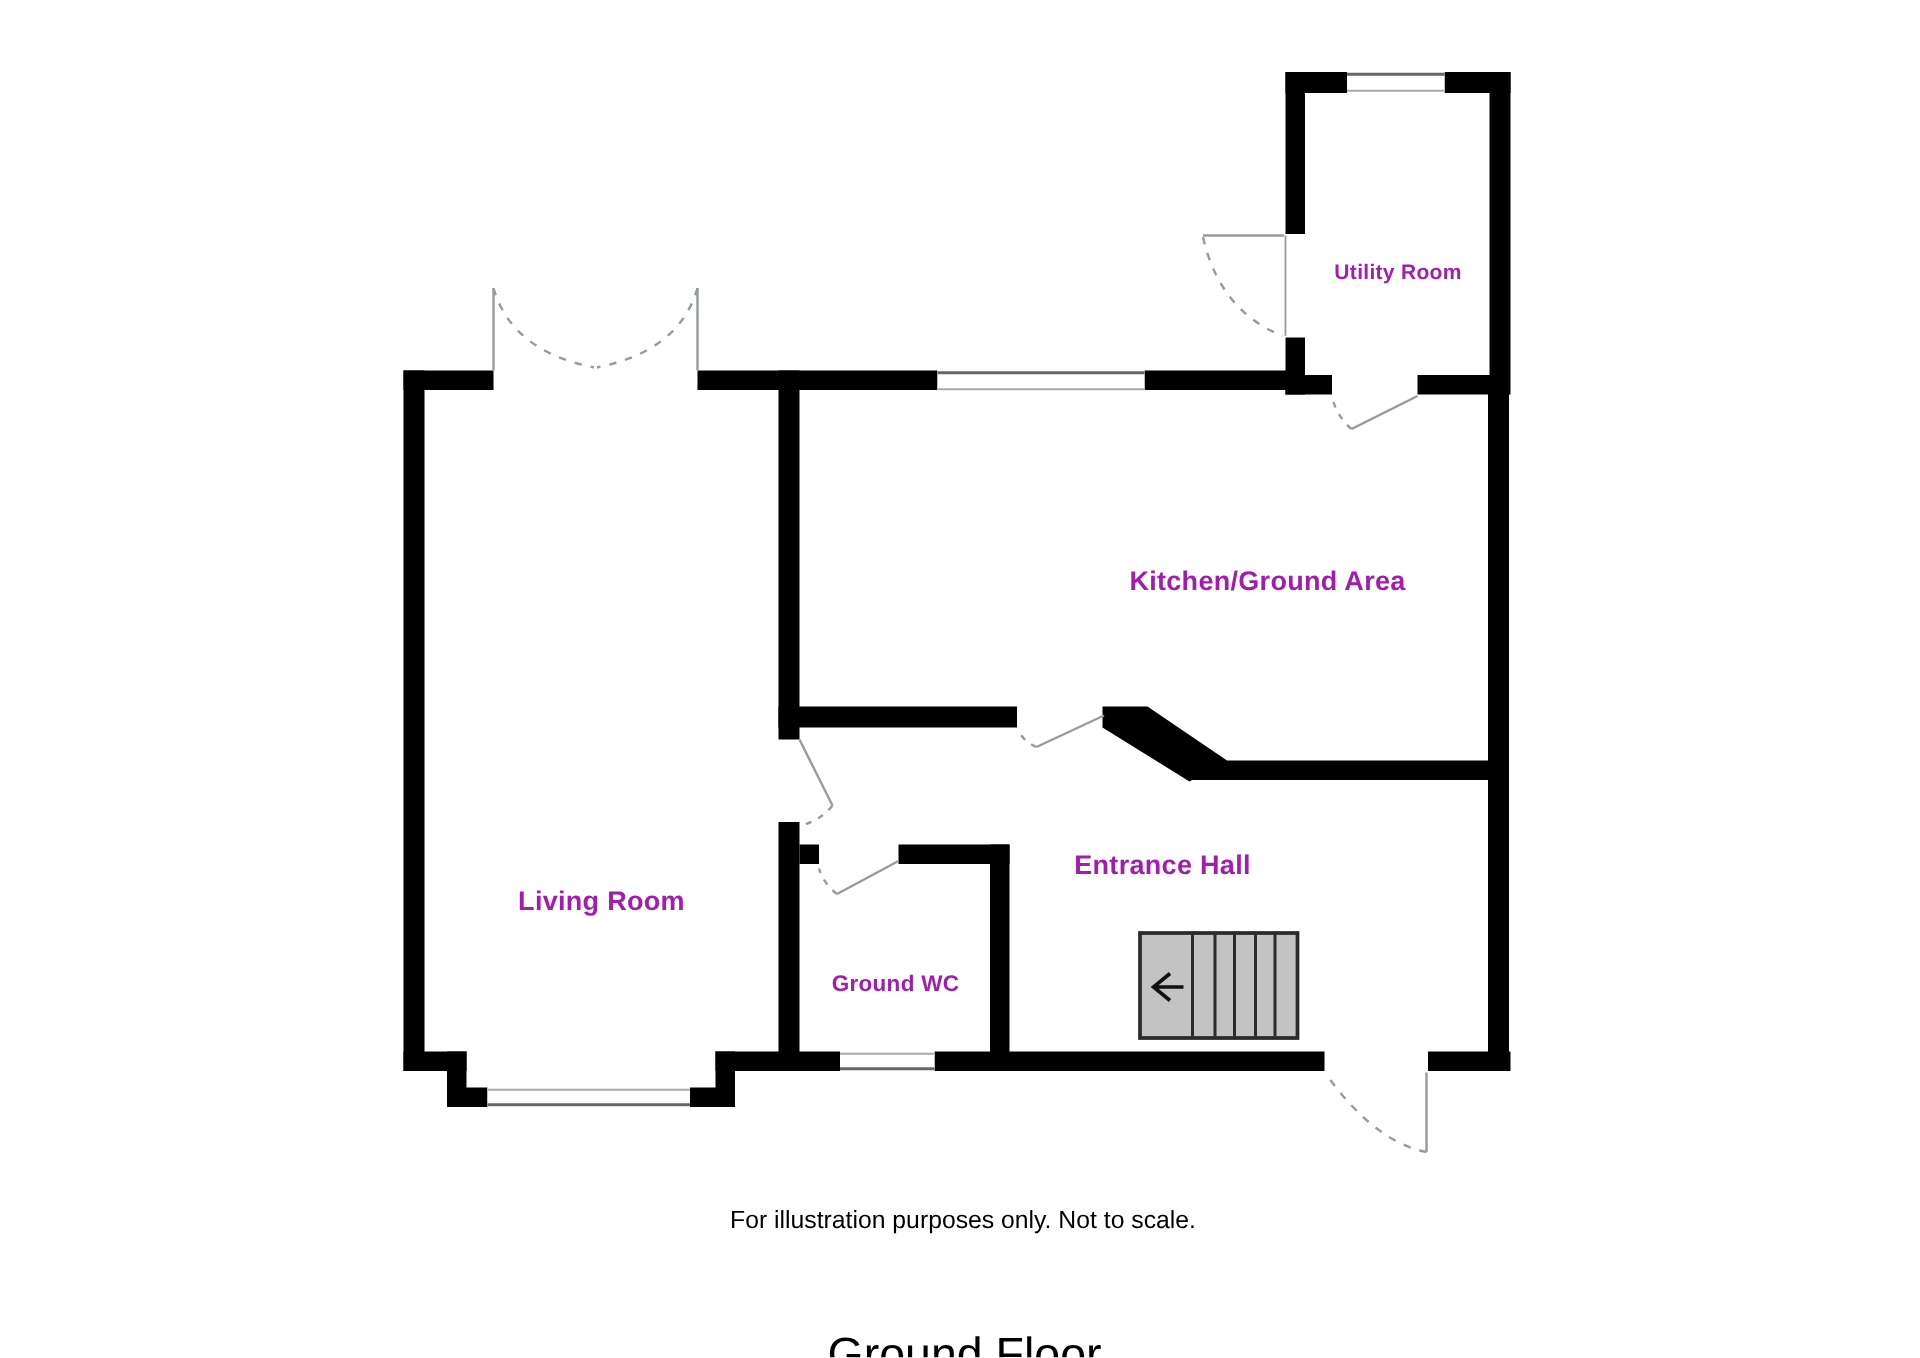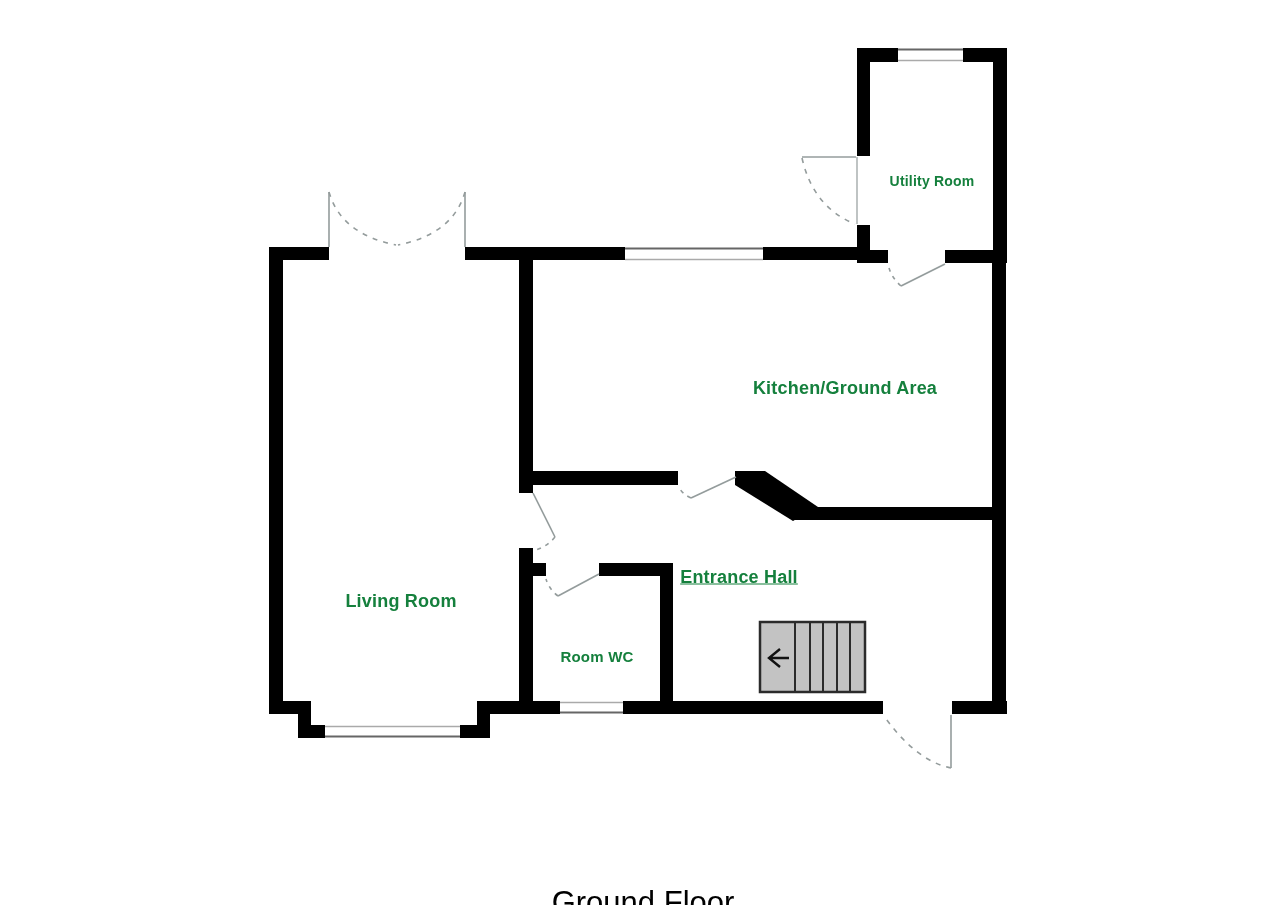--- a/index.html
+++ b/index.html
@@ -19,21 +19,21 @@
     position: absolute;
     left: 0;
     top: 0;
     width: 1280px;
     height: 905px;
   }
   .room-label {
     position: absolute;
     transform: translate(-50%, -50%);
     font-weight: bold;
-    color: #15803d;
+    color: #a21caf;
     white-space: nowrap;
     letter-spacing: 0.2px;
   }
   .lbl-lg { font-size: 18px; }
   .lbl-md { font-size: 15px; }
   .lbl-sm { font-size: 14px; }
   .footnote {
     position: absolute;
     left: 642px;
     top: 814px;
@@ -173,20 +173,21 @@
       <path d="M789,658 L770,658 M780,649 L769,658 L780,667" fill="none" stroke="#111111" stroke-width="2.4"></path>
     </g>
   </svg>
 
   <div class="room-label lbl-lg" style="left:401px; top:601px;text-align:right;">Living Room</div>
 
   <div class="room-label lbl-lg" style="left:845px; top:388px;">Kitchen/Ground Area</div>
 
   <div class="room-label lbl-sm" style="left:932px; top:181px;">Utility Room</div>
 
-  <div class="room-label lbl-lg" style="left:739px; top:577px;text-decoration:underline;">Entrance Hall</div>
+  <div class="room-label lbl-lg" style="left:775px; top:577px;">Entrance Hall</div>
 
-  <div class="room-label lbl-md" style="left:597px; top:656px;">Room WC</div>
+  <div class="room-label lbl-md" style="left:597px; top:656px;">Ground WC</div>
 
+  <div class="footnote">For illustration purposes only. Not to scale.</div>
 
   <div class="floor-title">Ground Floor</div>
 
 </div>
 
 </body></html>

